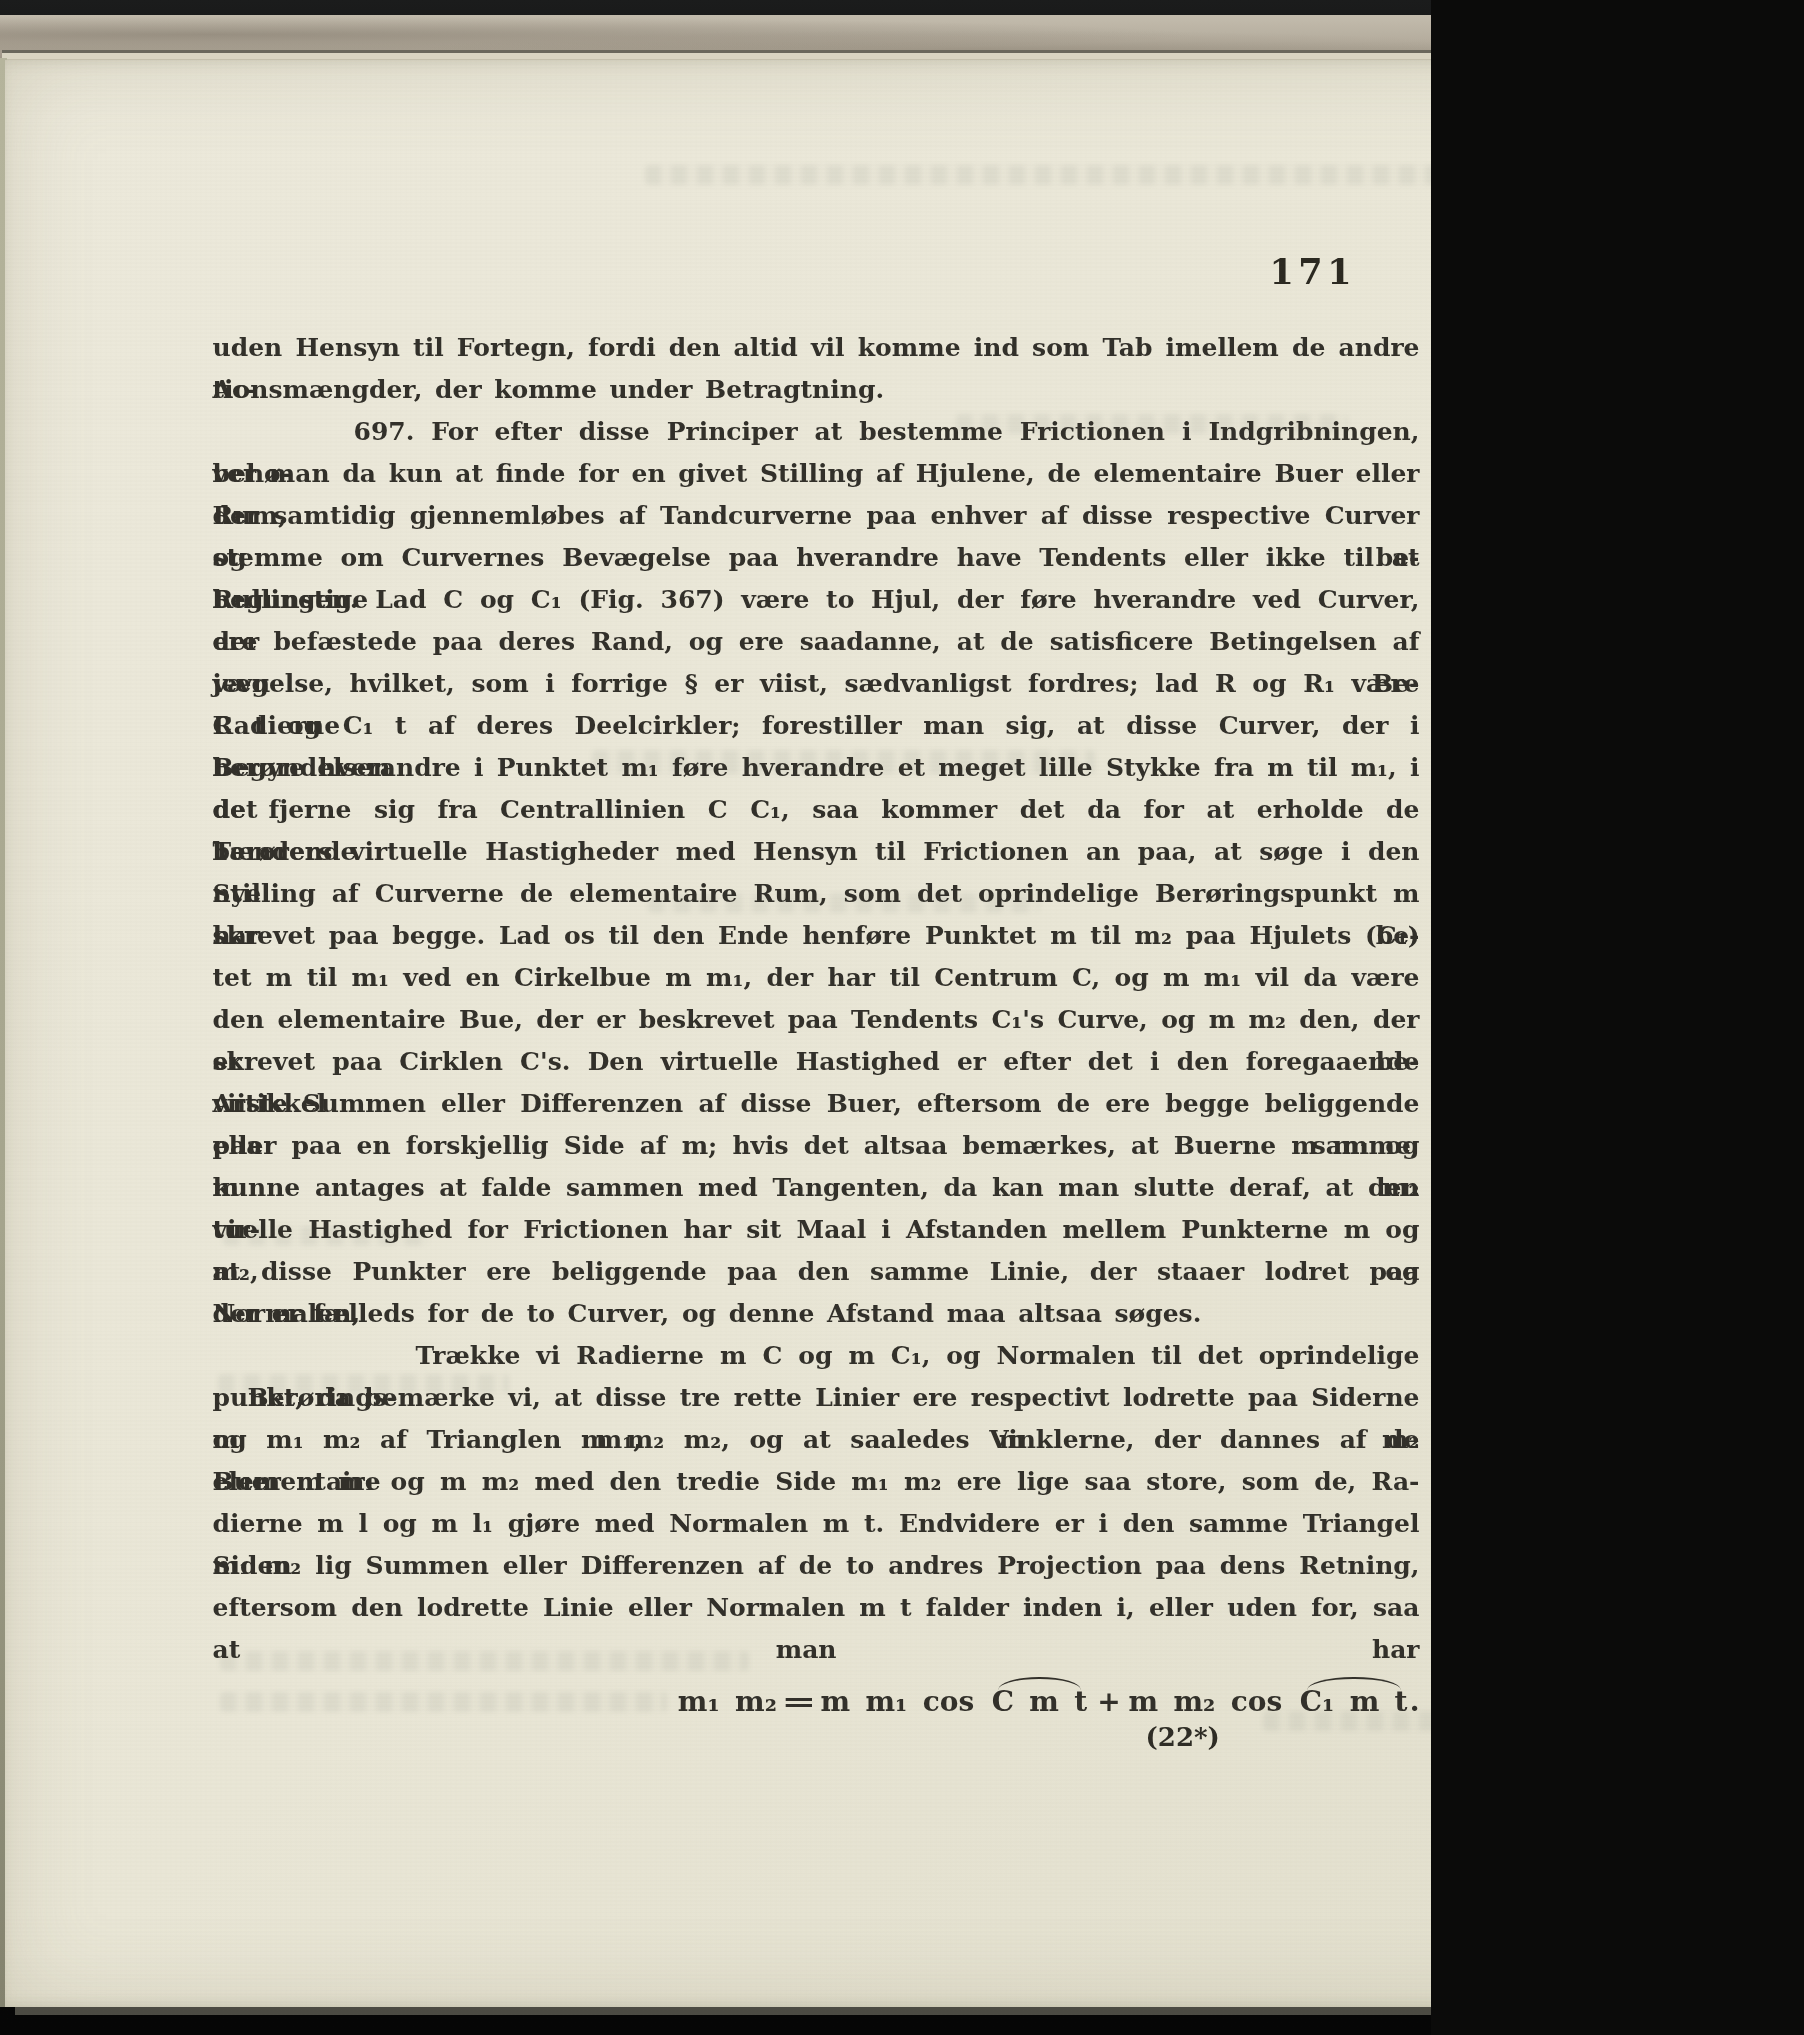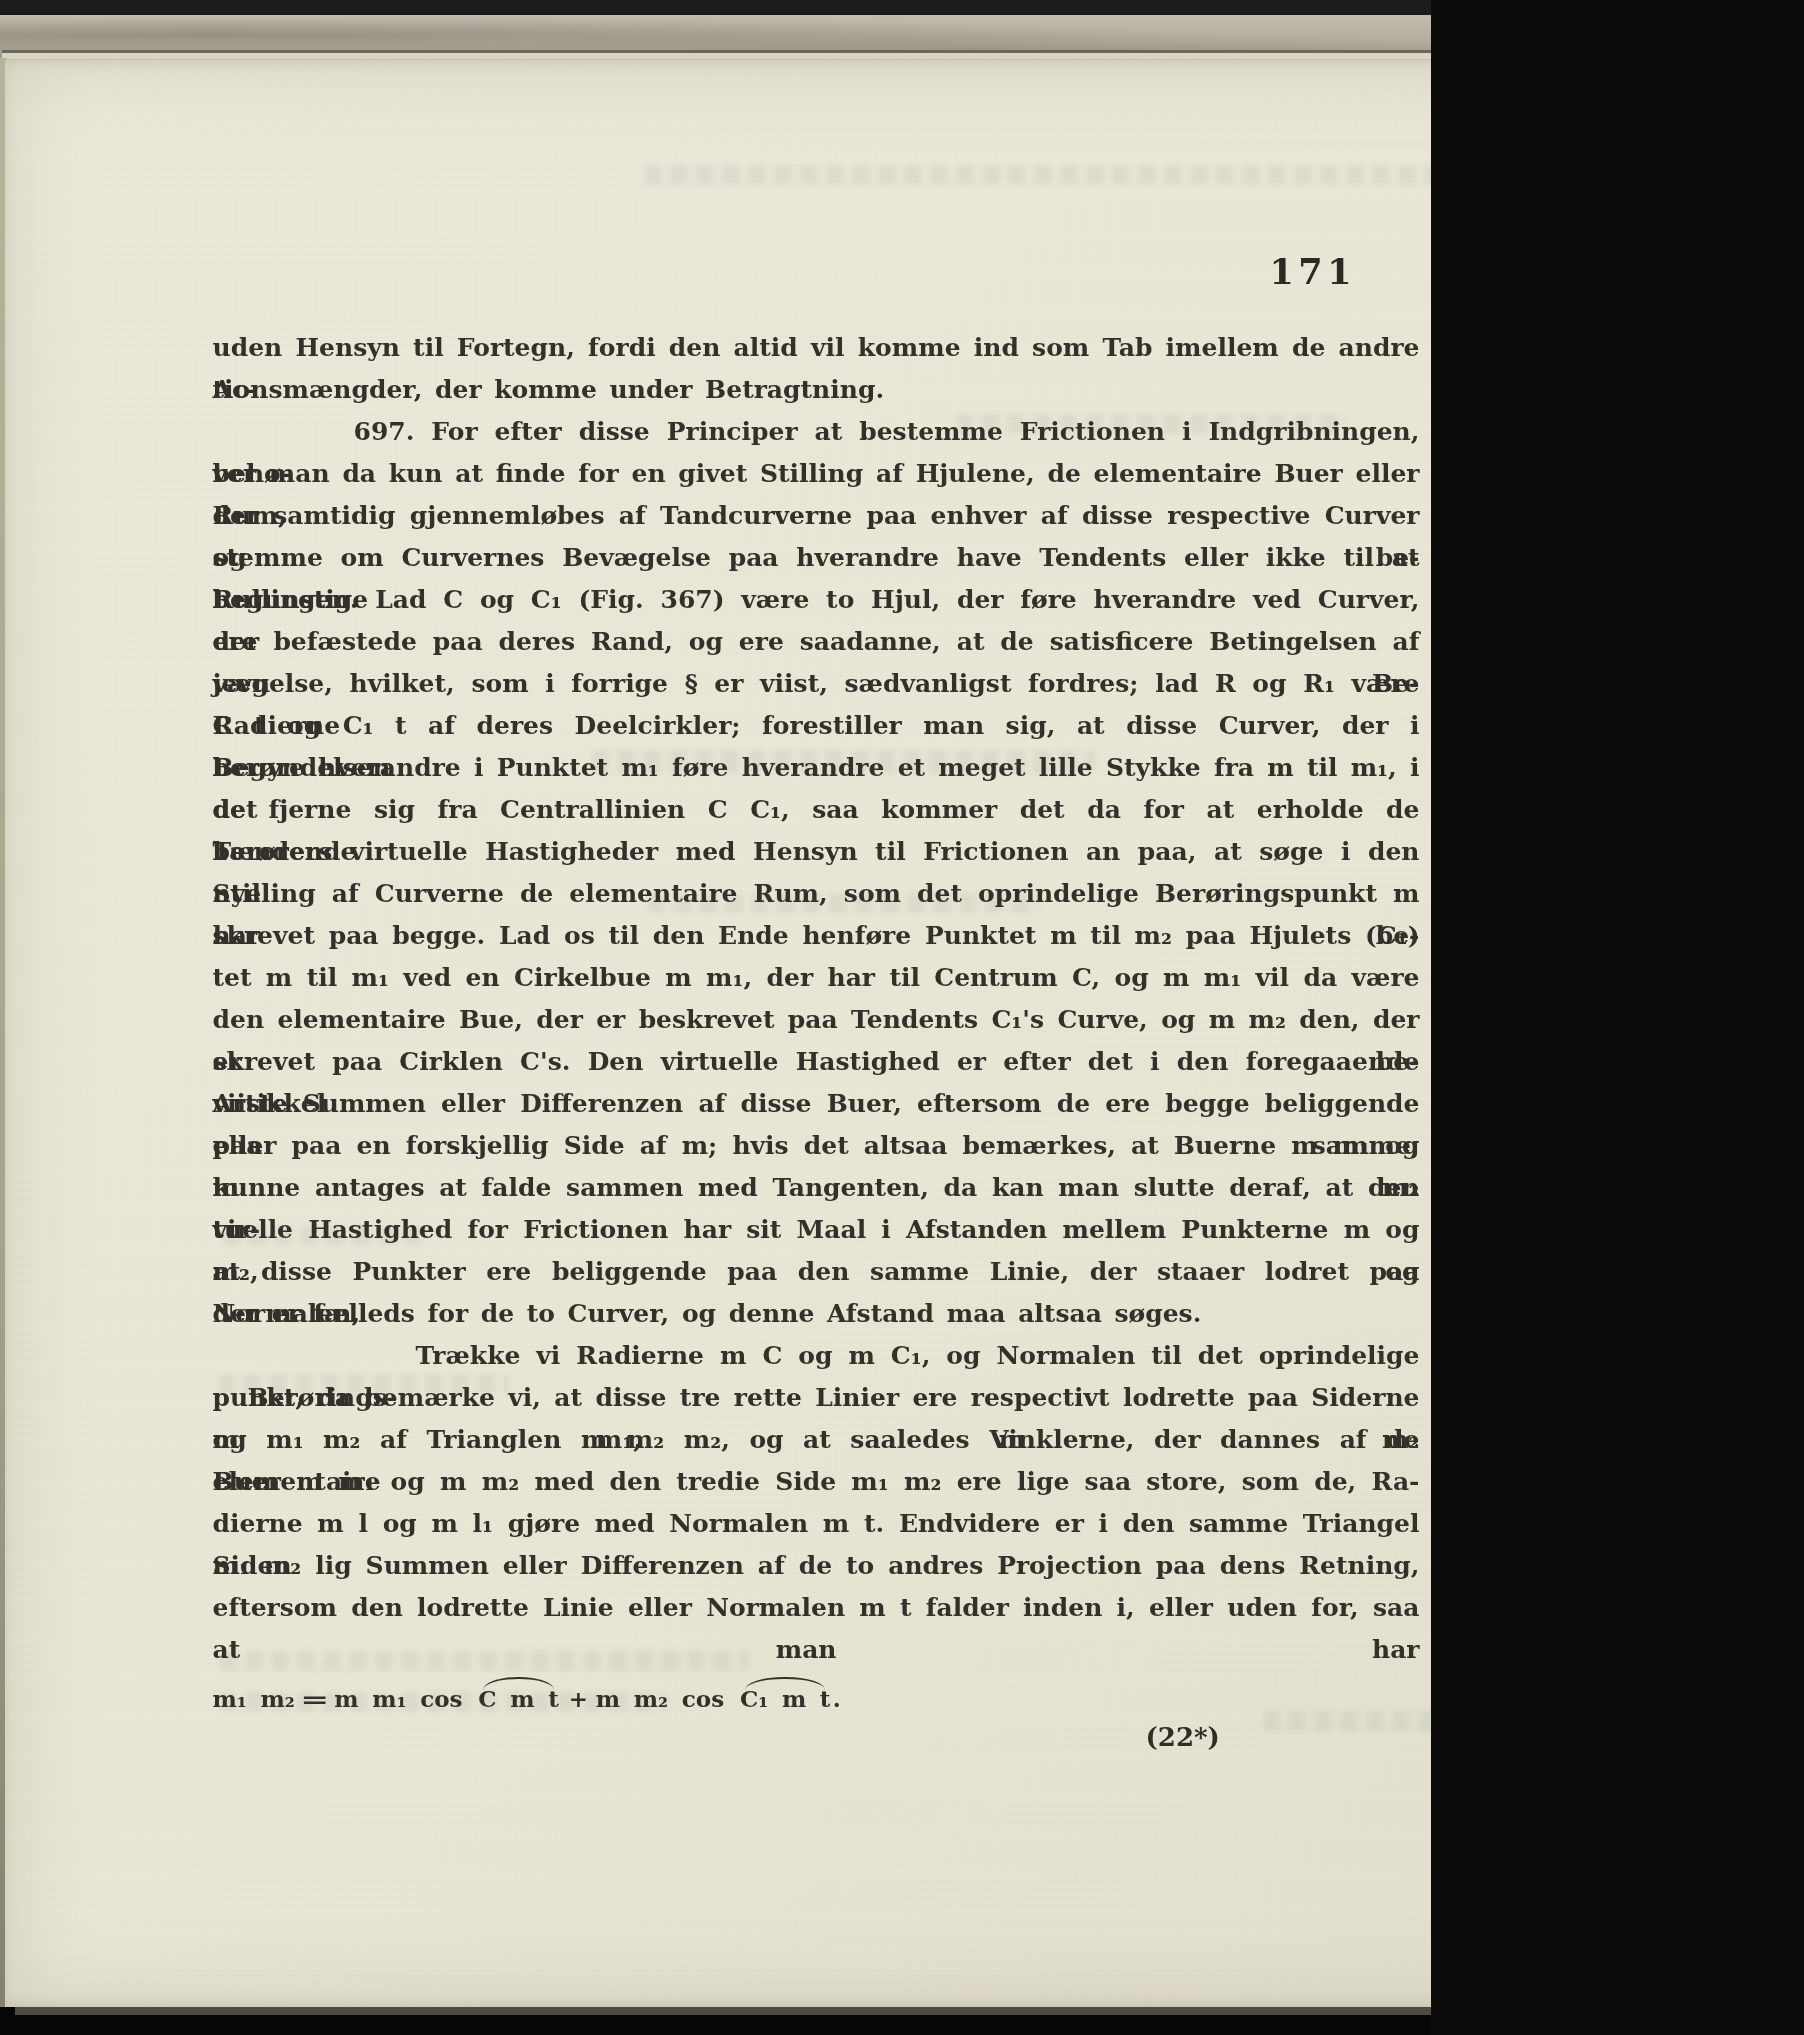--- a/index.html
+++ b/index.html
@@ -52,21 +52,21 @@
   .text-block{position:absolute;left:208px;top:267px;width:1207px;
      font-size:25px;font-weight:bold;line-height:42px;color:#32302a;
      word-spacing:3.9px;}
   .line{text-align:justify;text-align-last:justify;white-space:normal;height:42px;overflow:visible;}
   .line.parend{text-align-last:left;}
   .line.indent1{text-indent:141px;}
   .line.indent2{text-indent:168px;margin-left:35px;}
 
   
   .equation{position:absolute;left:208px;top:1625px;width:1207px;height:56px;
-     font-size:23px;font-weight:bold;color:#32302a;text-align:left;word-spacing:5.6px;}
+     font-size:28px;font-weight:bold;color:#32302a;text-align:right;word-spacing:5.6px;}
   .equation .eq{display:inline-block;transform:scaleX(1.5);margin:0 10px;}
   .equation .plus{margin:0 7.8px;}
   .arc{position:relative;display:inline-block;padding:0 2.2px;}
   .arc::before{content:"";position:absolute;left:8%;right:8%;top:-7.8px;height:11.2px;
      border-top:2.8px solid #32302a;border-radius:50% 50% 0 0 / 100% 100% 0 0;}
   .eq-number{position:absolute;left:1141px;top:1662px;font-size:26px;font-weight:bold;color:#2e2c25;}
 
   
   .smudge{position:absolute;height:20px;filter:blur(2.8px);opacity:.5;border-radius:4.5px;
      background:repeating-linear-gradient(90deg,rgba(100,112,102,.18) 0 15.7px,rgba(100,112,102,.03) 15.7px 26px);}

